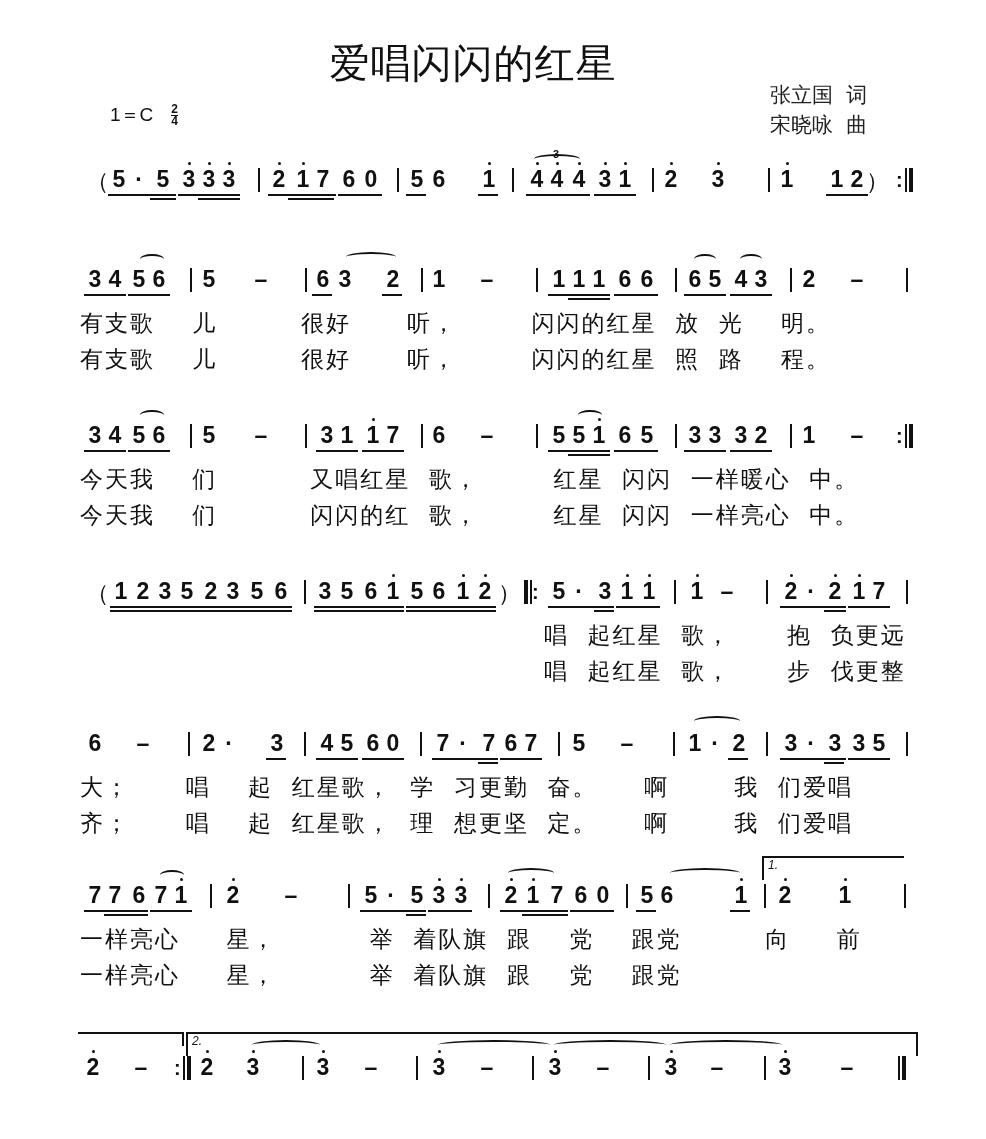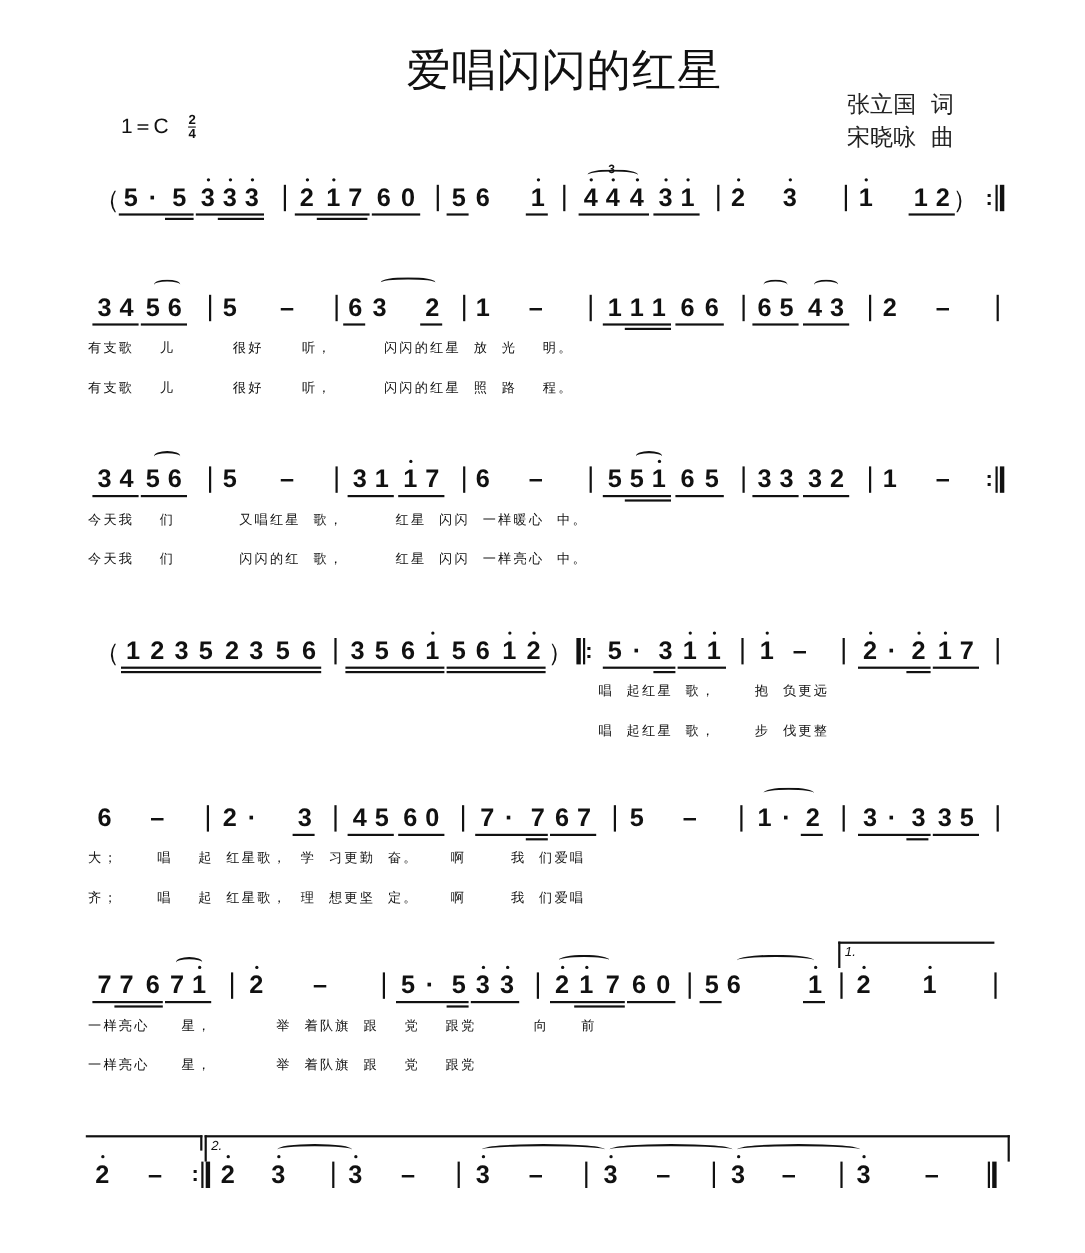--- a/index.html
+++ b/index.html
@@ -1,34 +1,34 @@
 <!DOCTYPE html>
 <html><head>
 <meta charset="utf-8">
 <style>
   html, body { margin: 0; padding: 0; background: #ffffff; }
   body { width: 986px; height: 1139px; position: relative; overflow: hidden;
          font-family: "Liberation Sans", "DejaVu Sans", sans-serif; color: #111; }
   .title { position: absolute; left: 0; width: 946px; top: 36px; text-align: center;
-           font-size: 40px; font-family: "DejaVu Sans", sans-serif; font-weight: normal; letter-spacing: 1px; padding-left: 40px; }
+           font-size: 40px; font-family: "DejaVu Sans", sans-serif; font-weight: normal; letter-spacing: 1px; }
   .credits { position: absolute; left: 770px; top: 80px; font-size: 21px; line-height: 30px;
              font-family: "DejaVu Sans", sans-serif; color: #222; }
   .credits div { white-space: pre; }
   .key { position: absolute; left: 110px; top: 102px; font-size: 19px; display: flex; align-items: center; gap: 6px; }
   .frac { display: inline-flex; flex-direction: column; align-items: center; font-size: 12px; line-height: 11px; font-weight: bold; margin-left: 12px; }
   .frac span:first-child { border-bottom: 1px solid #111; }
 
   .row { position: absolute; left: 0; width: 986px; }
   .note-line { position: absolute; height: 40px; font-size: 23px; font-weight: bold; }
   .tok { position: absolute; top: 8px; text-align: center; width: 22px; }
   .dot-above::before { content: ""; position: absolute; top: -4px; left: 50%; width: 3px; height: 3px; margin-left: -1px; background: #111; border-radius: 50%; }
   .bar { position: absolute; top: 10px; width: 2px; height: 24px; background: #111; }
   .ul { position: absolute; height: 2px; background: #111; }
   .slur { position: absolute; border-top: 2px solid #111; border-radius: 50% 50% 0 0; height: 8px; }
-  .lyric { position: absolute; font-size: 12px; font-family: "DejaVu Serif", serif; white-space: pre; letter-spacing: 2px; }
+  .lyric { position: absolute; font-size: 23px; font-family: "DejaVu Serif", serif; white-space: pre; letter-spacing: 2px; }
   .rep-end, .rep-start { position: absolute; top: 10px; height: 24px; display: flex; align-items: center; font-size: 20px; font-weight: bold; }
   .thick { display: inline-block; width: 4px; height: 24px; background: #111; margin-left: 2px; }
   .thin { display: inline-block; width: 2px; height: 24px; background: #111; margin-left: 2px; }
   .volta { position: absolute; border-top: 2px solid #111; border-left: 2px solid #111; font-size: 12px; font-style: italic; padding-left: 4px; height: 22px; }
   .triplet { position: absolute; font-size: 11px; font-weight: bold; }
 </style>
 </head>
 <body>
 
 <div class="title">爱唱闪闪的红星</div>

